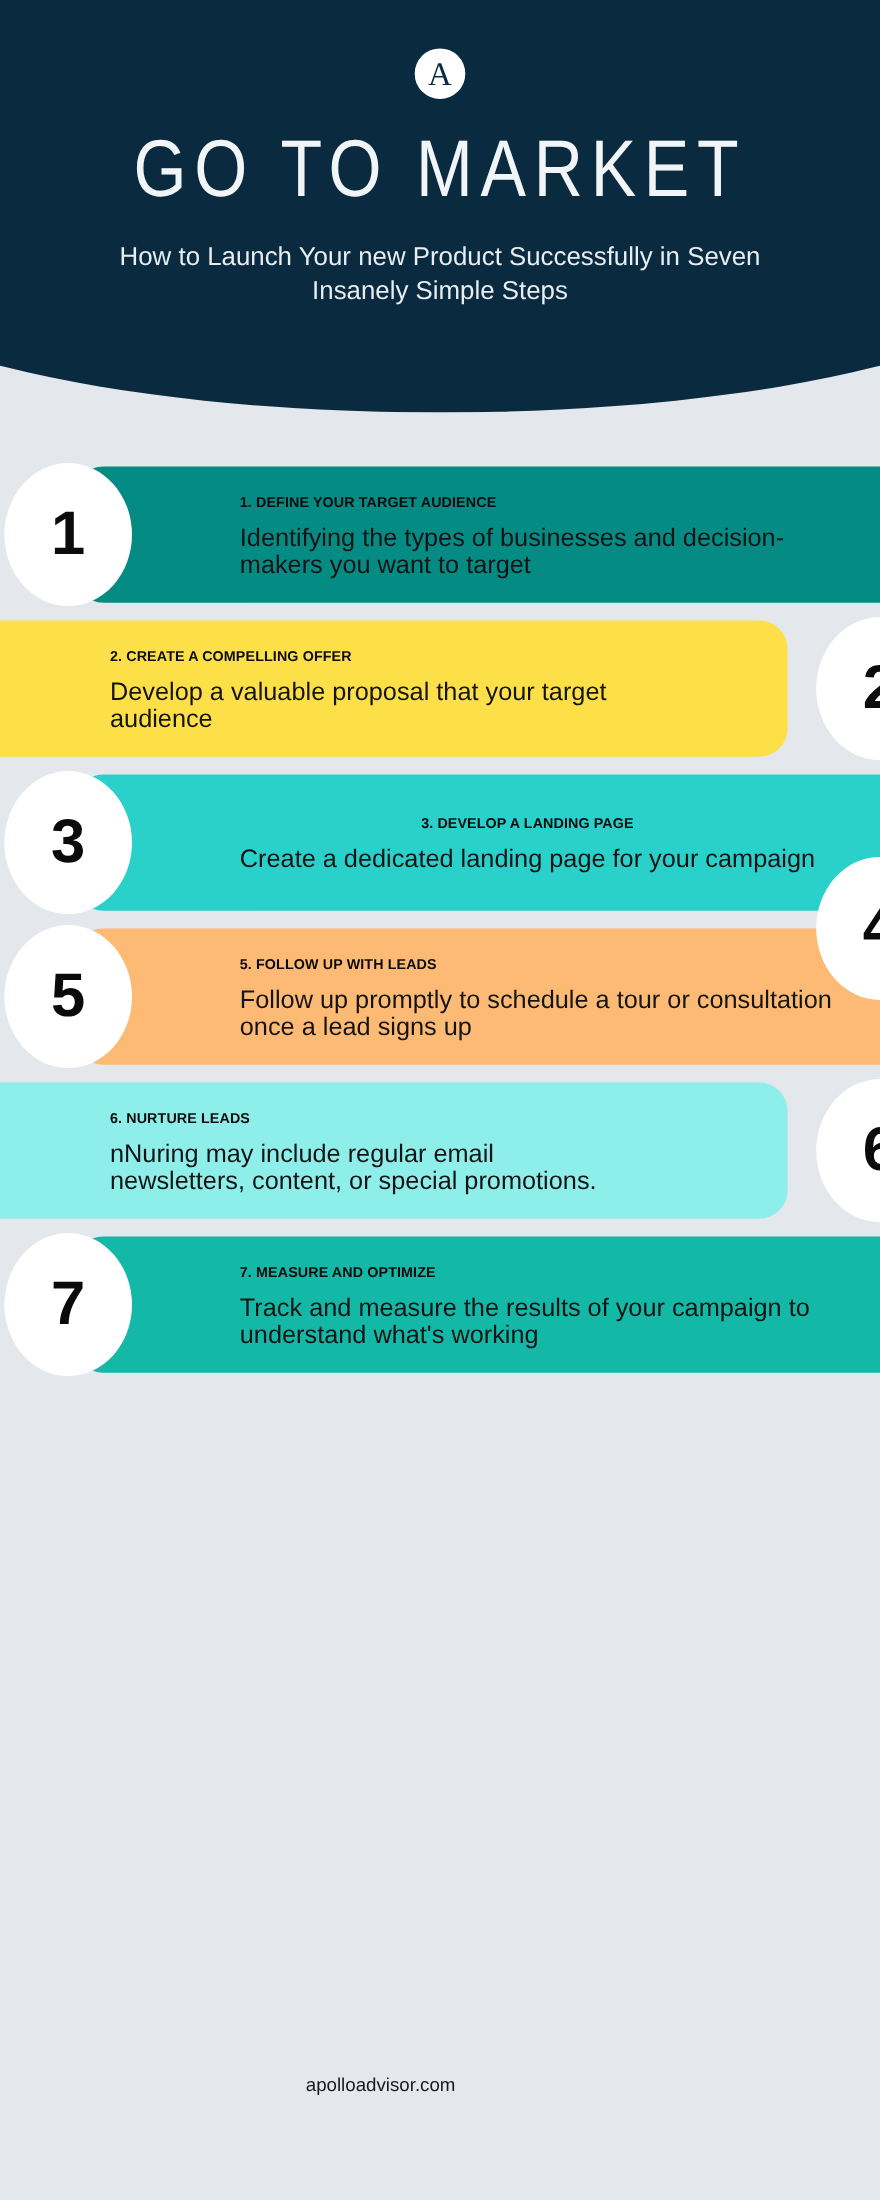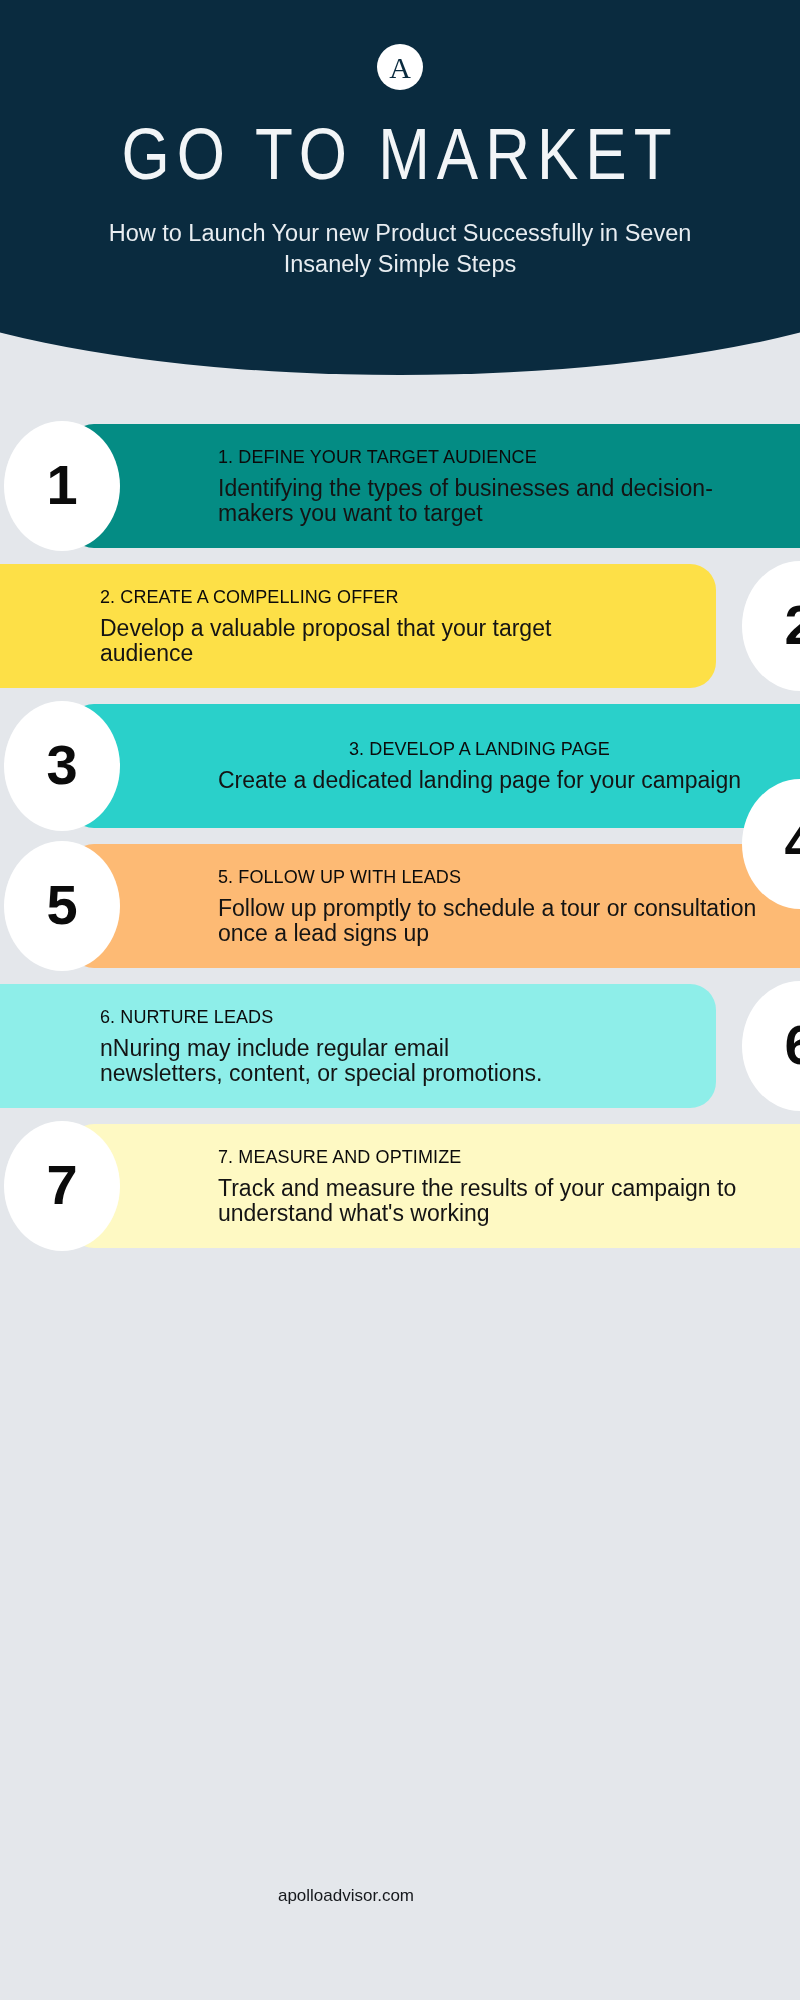--- a/index.html
+++ b/index.html
@@ -131,23 +131,23 @@
   .circle-num {
     font-size:56px;
     line-height:56px;
     font-weight:700;
     color:#0b0b0b;
     position:relative;
     top:-1px;
   }
   .step-body { position:relative; z-index:2; }
   .step-title {
-    font-size:18px;
+    font-size:13px;
     line-height:20px;
-    font-weight:400;
+    font-weight:700;
     letter-spacing:0.1px;
     color:#0b0b0b;
     margin-bottom:9px;
   }
   .step-desc {
     font-size:23px;
     line-height:25px;
     font-weight:400;
     color:#141414;
   }
@@ -242,21 +242,21 @@
           <div class="step-title">6. NURTURE LEADS</div>
           <div class="step-desc">nNuring may include regular email newsletters, content, or special promotions.</div>
         </div>
       </div>
       <div class="circle">
         <span class="circle-num">6</span>
       </div>
     </div>
 
     <div class="step left">
-      <div class="bar" style="background: #fef9c3;">
+      <div class="bar" style="background: #14b8a6;">
         <div class="step-body">
           <div class="step-title">7. MEASURE AND OPTIMIZE</div>
           <div class="step-desc">Track and measure the results of your campaign to understand what's working</div>
         </div>
       </div>
       <div class="circle">
         <span class="circle-num">7</span>
       </div>
     </div>
 

